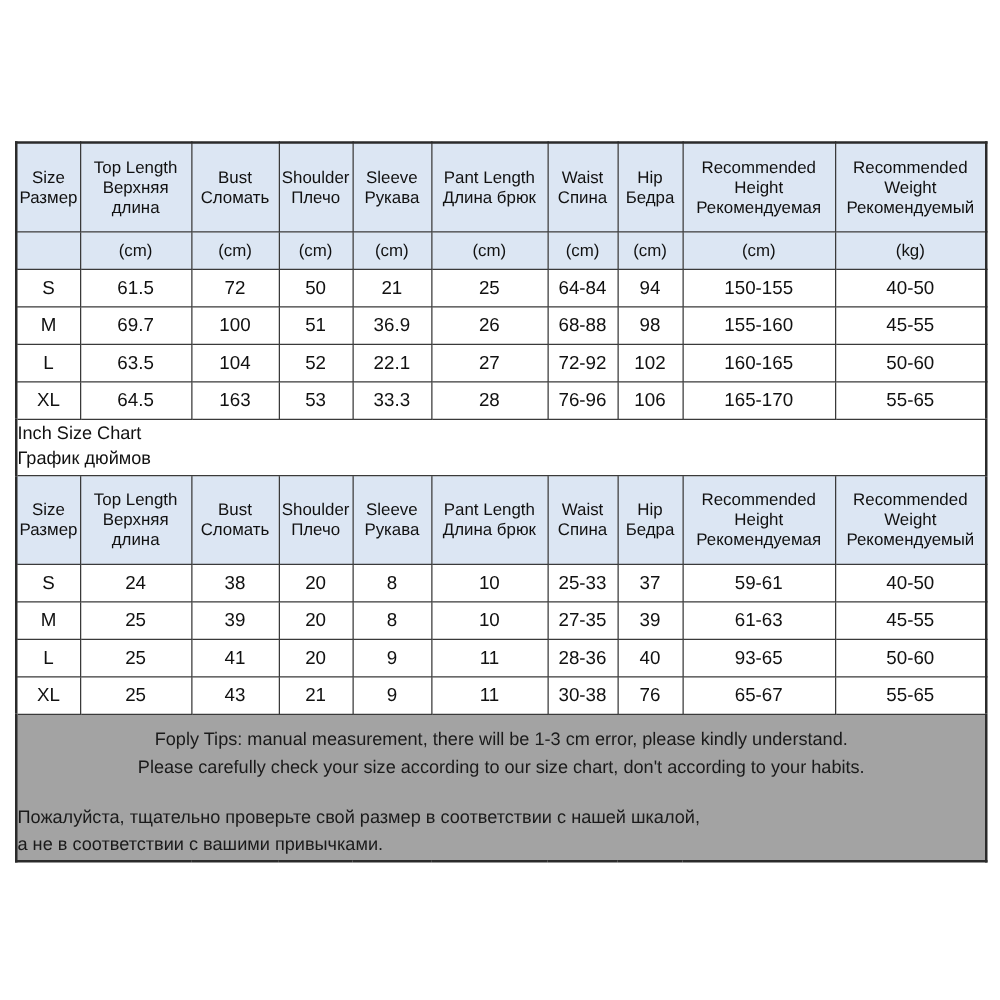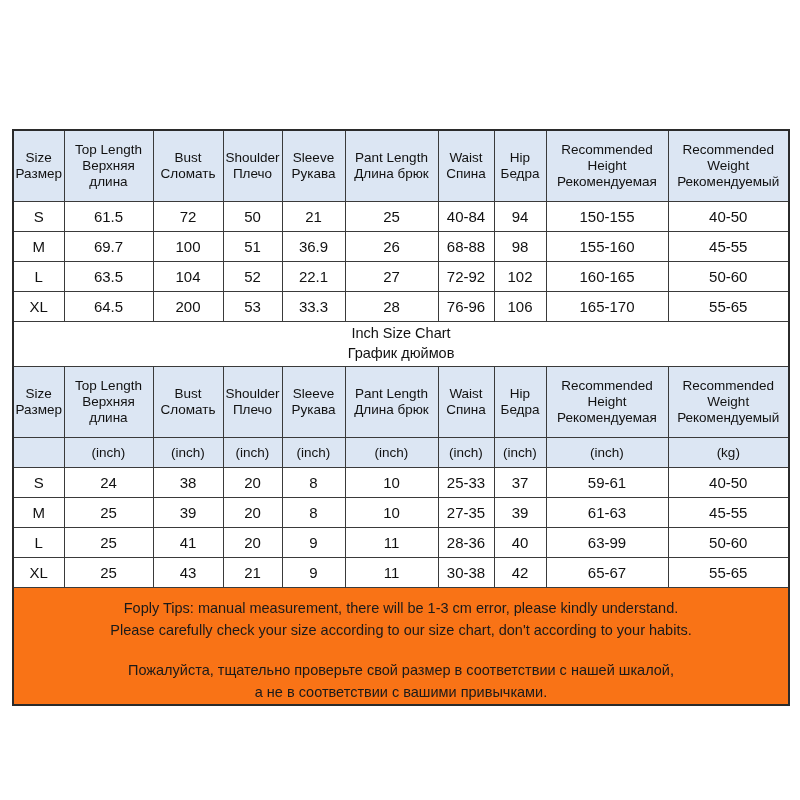--- a/index.html
+++ b/index.html
@@ -11,21 +11,21 @@
     height: 800px;
     background: #ffffff;
     font-family: "Liberation Sans", sans-serif;
     color: #111111;
     overflow: hidden;
   }
 
   #chart-wrap {
     position: absolute;
     left: 12px;
-    top: 129px;
+    top: 113px;
     width: 776px;
   }
 
   table.size-table {
     width: 776px;
     border-collapse: collapse;
     table-layout: fixed;
     border: 2px solid #2b2b2b;
   }
 
@@ -77,45 +77,45 @@
     background: #ffffff;
     border-left: 2px solid #2b2b2b;
     border-right: 2px solid #2b2b2b;
     border-top: 1px solid #3a3a3a;
     border-bottom: 1px solid #3a3a3a;
     padding: 0;
   }
   .title-lines {
     font-size: 14.5px;
     line-height: 1.35;
-    text-align: center;
+    text-align: left;
     color: #111111;
   }
 
   tr.notes-row td {
     height: 116px;
-    background: #f97316;
+    background: #a3a3a3;
     border-left: 2px solid #2b2b2b;
     border-right: 2px solid #2b2b2b;
     border-top: 1px solid #3a3a3a;
     border-bottom: 2px solid #2b2b2b;
     padding: 0;
     vertical-align: top;
   }
   .notes-en {
     font-size: 14.5px;
     line-height: 1.55;
     text-align: center;
     padding-top: 9px;
     color: #1a1a1a;
   }
   .notes-ru {
     font-size: 14.5px;
     line-height: 1.55;
-    text-align: center;
+    text-align: left;
     padding-top: 17px;
     color: #1a1a1a;
   }
   .hdr-en { display: block; }
   .hdr-ru { display: block; }
 </style>
 </head>
 <body>
 
 <div id="chart-wrap">
@@ -168,28 +168,40 @@
           </td>
           <td>
             <span class="hdr-en">Recommended Height</span>
             <span class="hdr-ru">Рекомендуемая</span>
           </td>
           <td>
             <span class="hdr-en">Recommended Weight</span>
             <span class="hdr-ru">Рекомендуемый</span>
           </td>
         </tr>
+        <tr class="hdr-unit">
+          <td></td>
+          <td>(cm)</td>
+          <td>(cm)</td>
+          <td>(cm)</td>
+          <td>(cm)</td>
+          <td>(cm)</td>
+          <td>(cm)</td>
+          <td>(cm)</td>
+          <td>(cm)</td>
+          <td>(kg)</td>
+        </tr>
         <tr class="data-row">
           <td>S</td>
           <td>61.5</td>
           <td>72</td>
           <td>50</td>
           <td>21</td>
           <td>25</td>
-          <td>40-84</td>
+          <td>64-84</td>
           <td>94</td>
           <td>150-155</td>
           <td>40-50</td>
         </tr>
         <tr class="data-row">
           <td>M</td>
           <td>69.7</td>
           <td>100</td>
           <td>51</td>
           <td>36.9</td>
@@ -207,21 +219,21 @@
           <td>22.1</td>
           <td>27</td>
           <td>72-92</td>
           <td>102</td>
           <td>160-165</td>
           <td>50-60</td>
         </tr>
         <tr class="data-row">
           <td>XL</td>
           <td>64.5</td>
-          <td>200</td>
+          <td>163</td>
           <td>53</td>
           <td>33.3</td>
           <td>28</td>
           <td>76-96</td>
           <td>106</td>
           <td>165-170</td>
           <td>55-65</td>
         </tr>
         <tr class="title-row">
           <td colspan="10">
@@ -265,32 +277,20 @@
             <span class="hdr-ru">Бедра</span>
           </td>
           <td>
             <span class="hdr-en">Recommended Height</span>
             <span class="hdr-ru">Рекомендуемая</span>
           </td>
           <td>
             <span class="hdr-en">Recommended Weight</span>
             <span class="hdr-ru">Рекомендуемый</span>
           </td>
-        </tr>
-        <tr class="hdr-unit">
-          <td></td>
-          <td>(inch)</td>
-          <td>(inch)</td>
-          <td>(inch)</td>
-          <td>(inch)</td>
-          <td>(inch)</td>
-          <td>(inch)</td>
-          <td>(inch)</td>
-          <td>(inch)</td>
-          <td>(kg)</td>
         </tr>
         <tr class="data-row">
           <td>S</td>
           <td>24</td>
           <td>38</td>
           <td>20</td>
           <td>8</td>
           <td>10</td>
           <td>25-33</td>
           <td>37</td>
@@ -311,32 +311,32 @@
         </tr>
         <tr class="data-row">
           <td>L</td>
           <td>25</td>
           <td>41</td>
           <td>20</td>
           <td>9</td>
           <td>11</td>
           <td>28-36</td>
           <td>40</td>
-          <td>63-99</td>
+          <td>93-65</td>
           <td>50-60</td>
         </tr>
         <tr class="data-row">
           <td>XL</td>
           <td>25</td>
           <td>43</td>
           <td>21</td>
           <td>9</td>
           <td>11</td>
           <td>30-38</td>
-          <td>42</td>
+          <td>76</td>
           <td>65-67</td>
           <td>55-65</td>
         </tr>
         <tr class="notes-row">
           <td colspan="10">
             <div class="notes-en">
               <div>Foply Tips: manual measurement, there will be 1-3 cm error, please kindly understand.</div>
               <div>Please carefully check your size according to our size chart, don't according to your habits.</div>
             </div>
             <div class="notes-ru">

